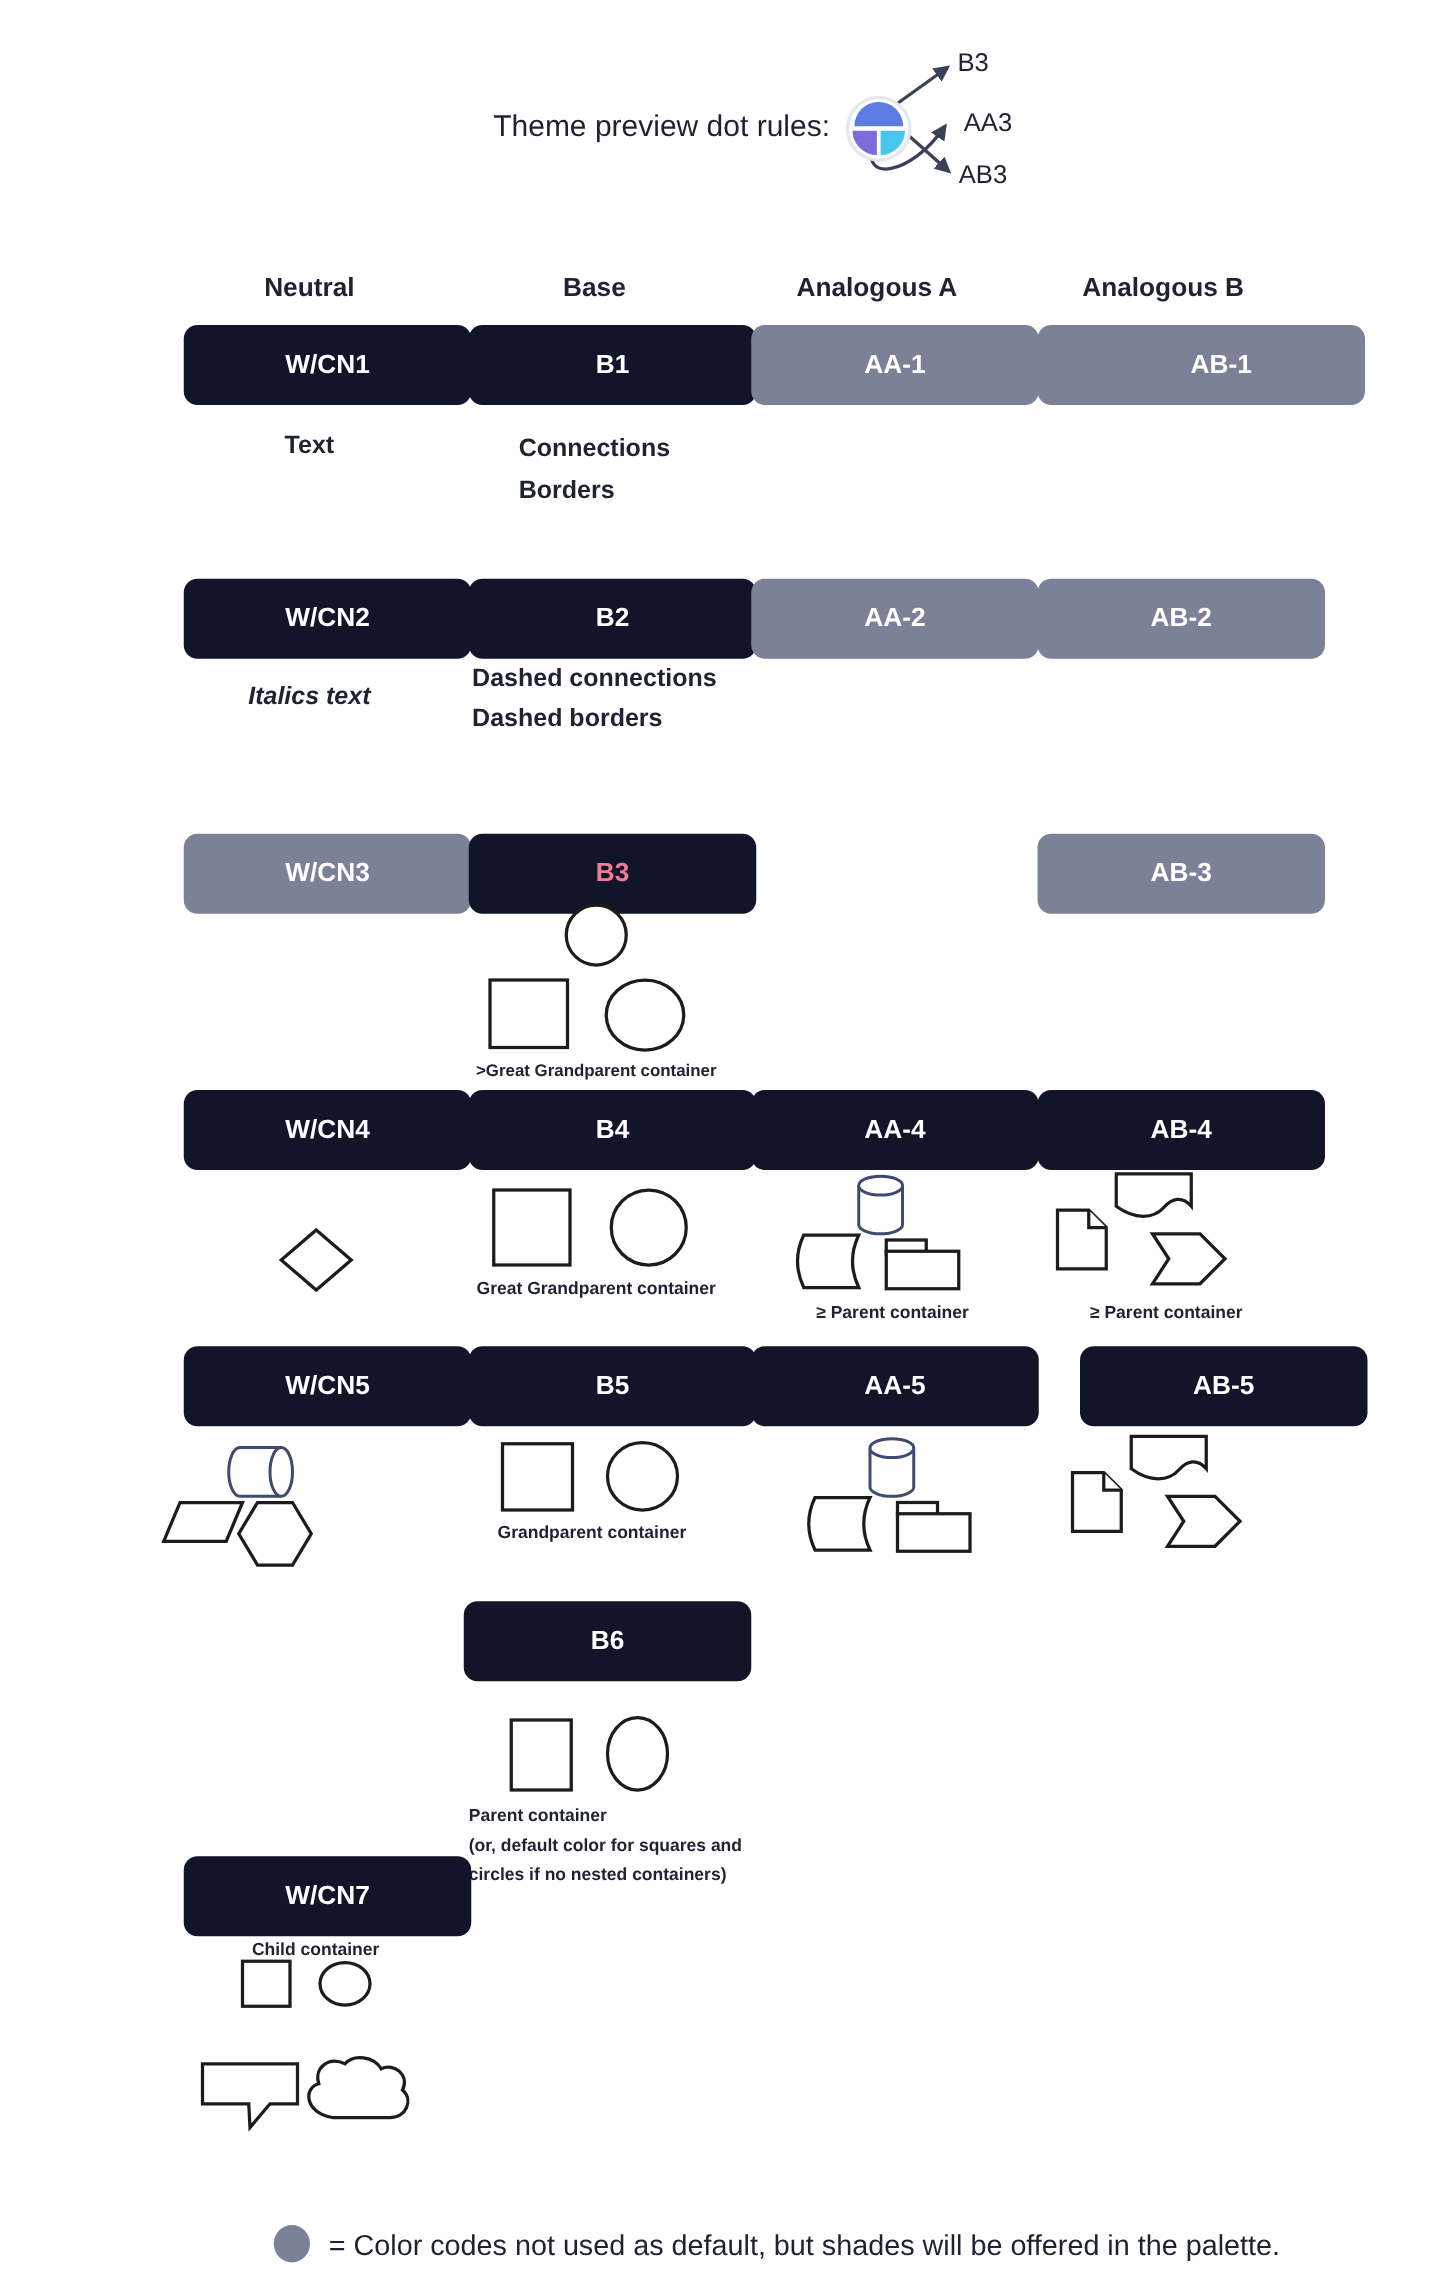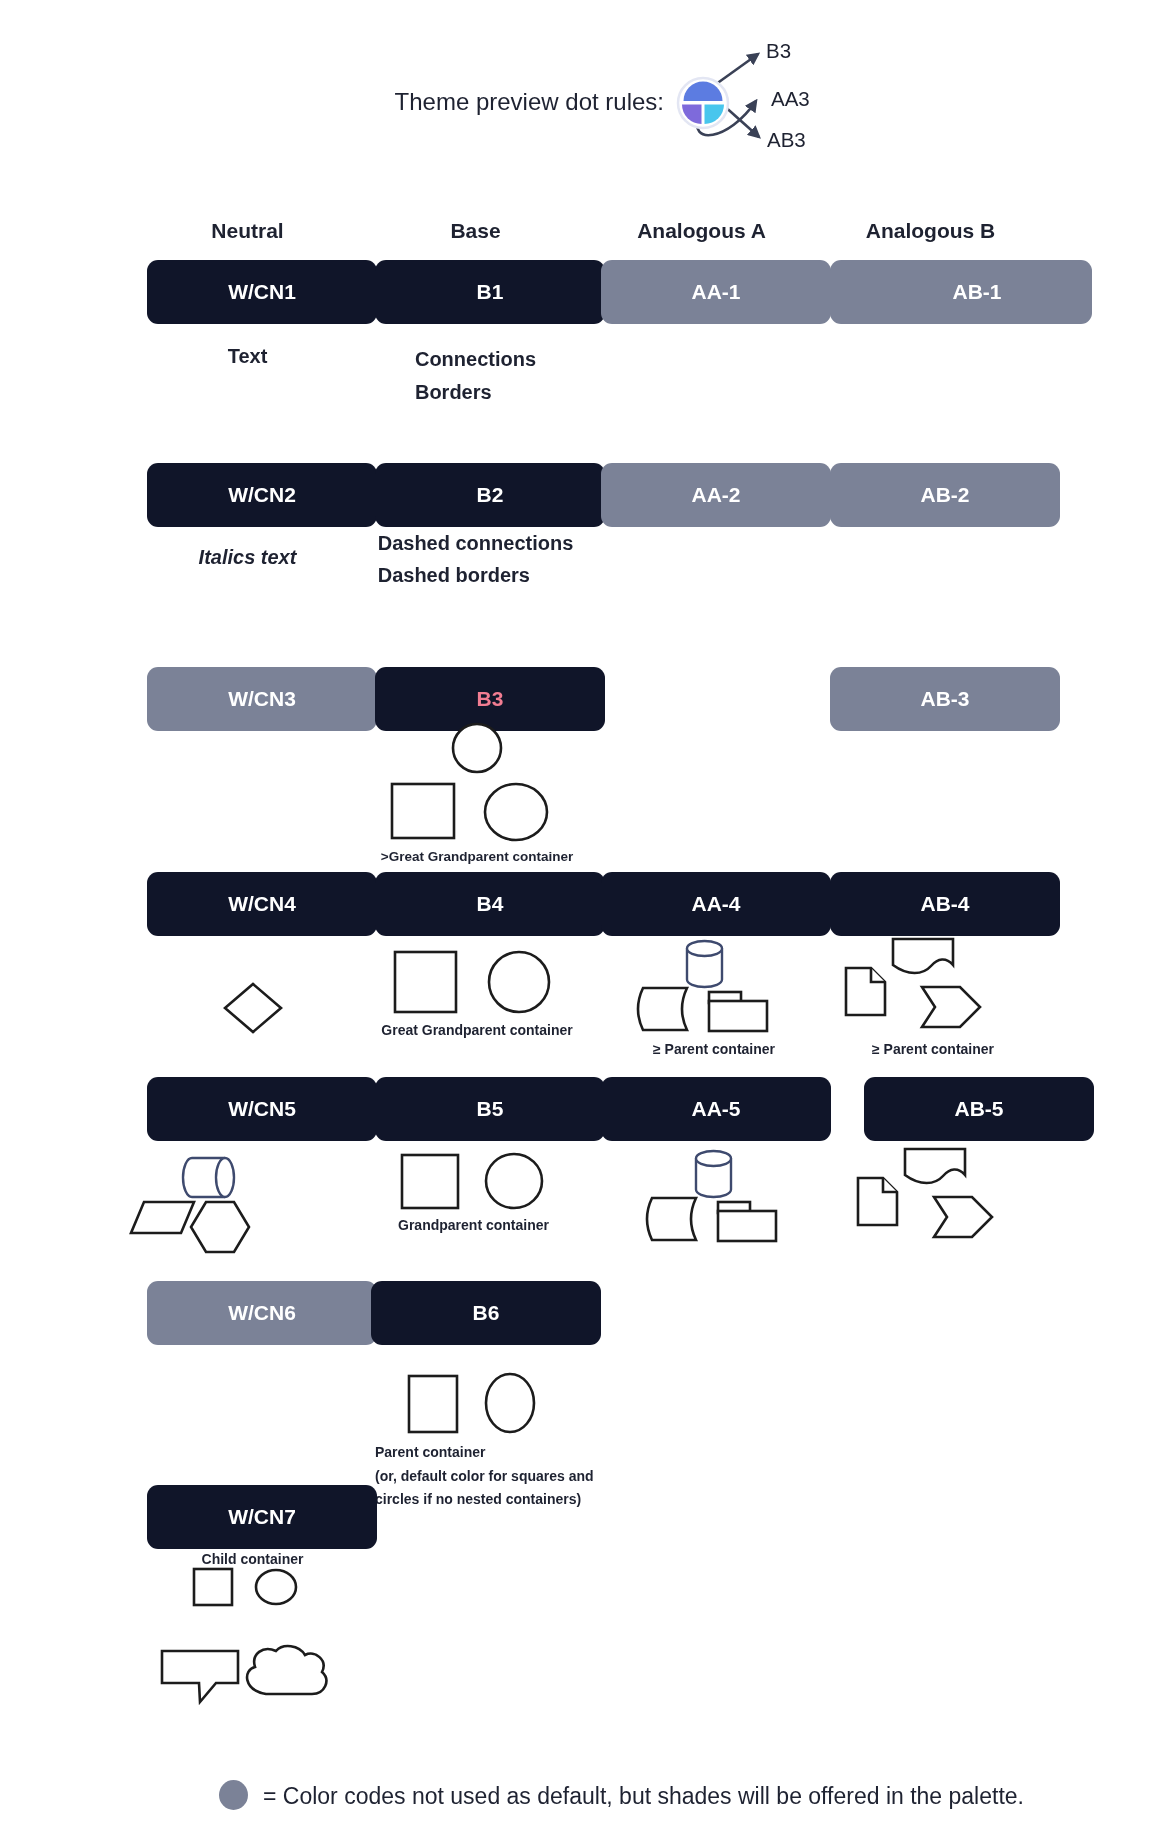--- a/index.html
+++ b/index.html
@@ -213,23 +213,20 @@
     <rect class="blk" x="79" y="63" width="58" height="30"></rect>
   </svg>
 
   <svg class="abs" style="left:854px;top:1144px;" width="150" height="100" viewBox="0 0 150 100">
     <path class="blk" d="M51 5 L111 5 L111 31 C104 23 96 24 89 32 C81 41 66 42 51 31 Z"></path>
     <path class="blk" d="M4 34 L29 34 L43 48 L43 81 L4 81 Z"></path>
     <path class="blk" fill="none" d="M29 34 L29 48 L43 48"></path>
     <path class="blk" d="M80 53 L118 53 L138 73 L118 93 L80 93 L93 73 Z"></path>
   </svg>
 
-  <div class="abs swatch gray" style="left:147px;top:1281px;">
-    <span class="lbl">W/CN6</span>
-    </div>
   <div class="abs swatch dark" style="left:371px;top:1281px;justify-content:center;">
     <span class="lbl">B6</span>
     </div>
 
   <svg class="abs" style="left:403px;top:1370px;" width="135" height="68" viewBox="0 0 135 68">
     <rect class="blk" x="6" y="6" width="48" height="56"></rect>
     <ellipse class="blk" cx="107" cy="33" rx="24" ry="29"></ellipse>
   </svg>
   <div class="abs note mid" style="left:375px;top:1441px;line-height:23.5px;">
     <div>Parent container</div>

